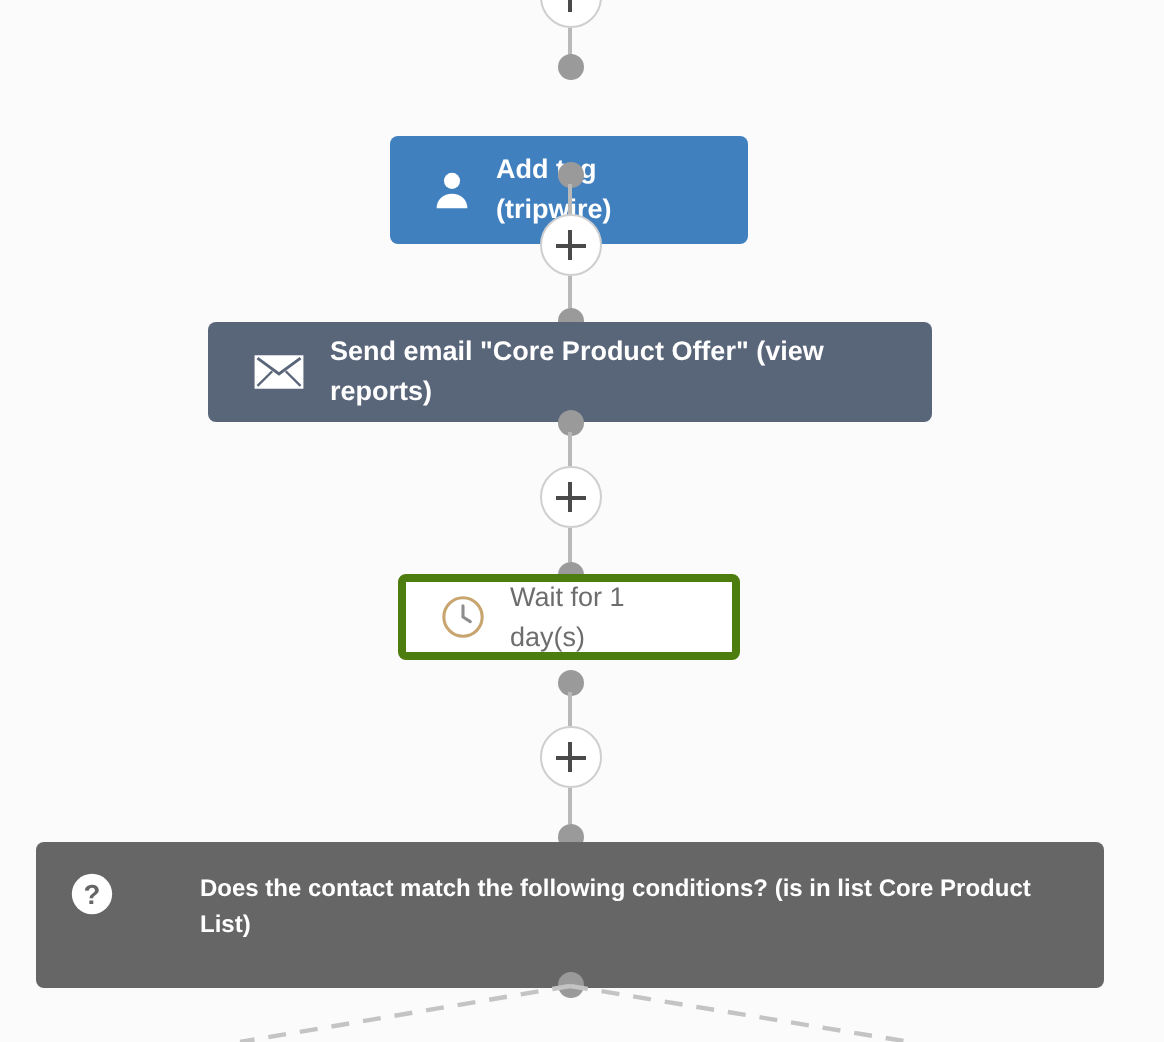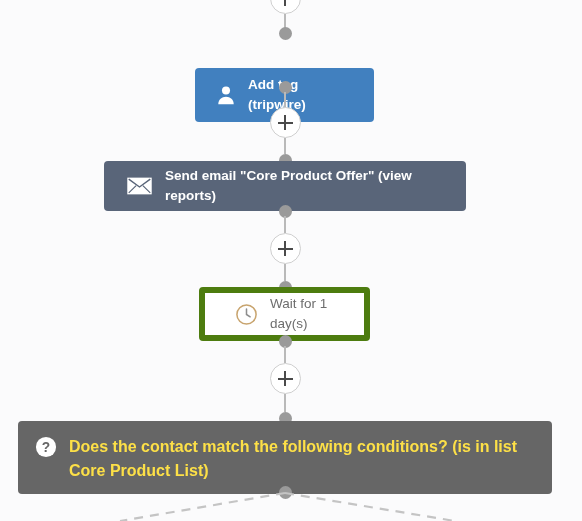--- a/index.html
+++ b/index.html
@@ -116,24 +116,24 @@
     padding: 0 22px;
   }
   #node-email .node-label { color: #ffffff; }
   #node-email .node-icon { width: 27px; margin-right: 12px; }
 
   
   #node-wait {
     left: 199px;
     top: 287px;
     width: 171px;
-    height: 54px;
+    height: 43px;
     background: #ffffff;
-    border: 6px solid #4d7c0f;
-    padding: 0 29px;
+    border: 4px solid #4d7c0f;
+    padding: 0 16px;
   }
   #node-wait .node-label { color: #6d6d6d; font-weight: normal; font-size: 13.5px;}
   #node-wait .node-icon { width: 25px; margin-right: 11px; }
 
   
   #node-condition {
     left: 18px;
     top: 421px;
     width: 534px;
     height: 73px;
@@ -144,24 +144,25 @@
   #node-condition .node-inner {
     align-items: flex-start;
     padding-top: 14px;
   }
   #node-condition .node-icon {
     width: 24px;
     margin-right: 11px;
     margin-top: 1px;
   }
   #node-condition .node-label {
-    color: #fde047;
-    font-size: 16px;
+    color: #ffffff;
+    font-size: 12px;
     font-weight: bold;
     line-height: 1.5;
+    margin-left: 31px;
   }
 
   
   #branch-svg {
     position: absolute;
     left: 0;
     top: 490px;
     width: 582px;
     height: 31px;
   }

